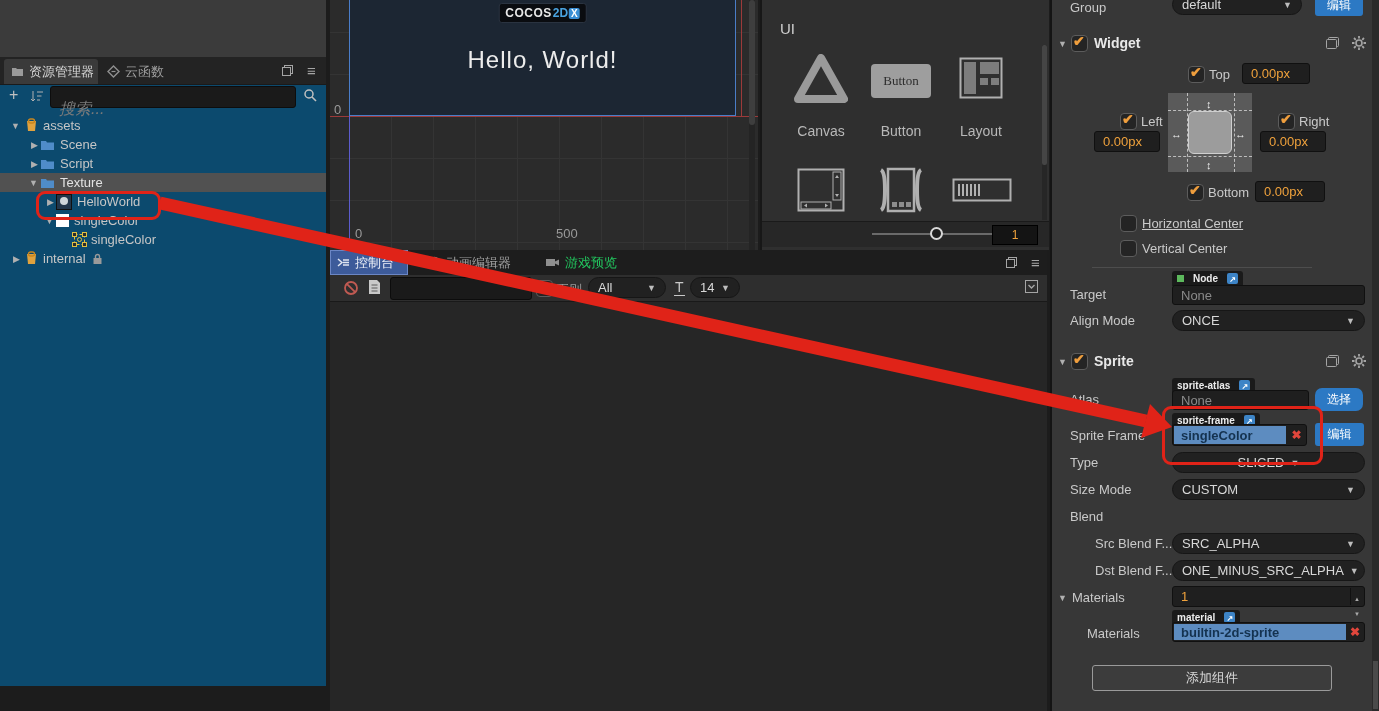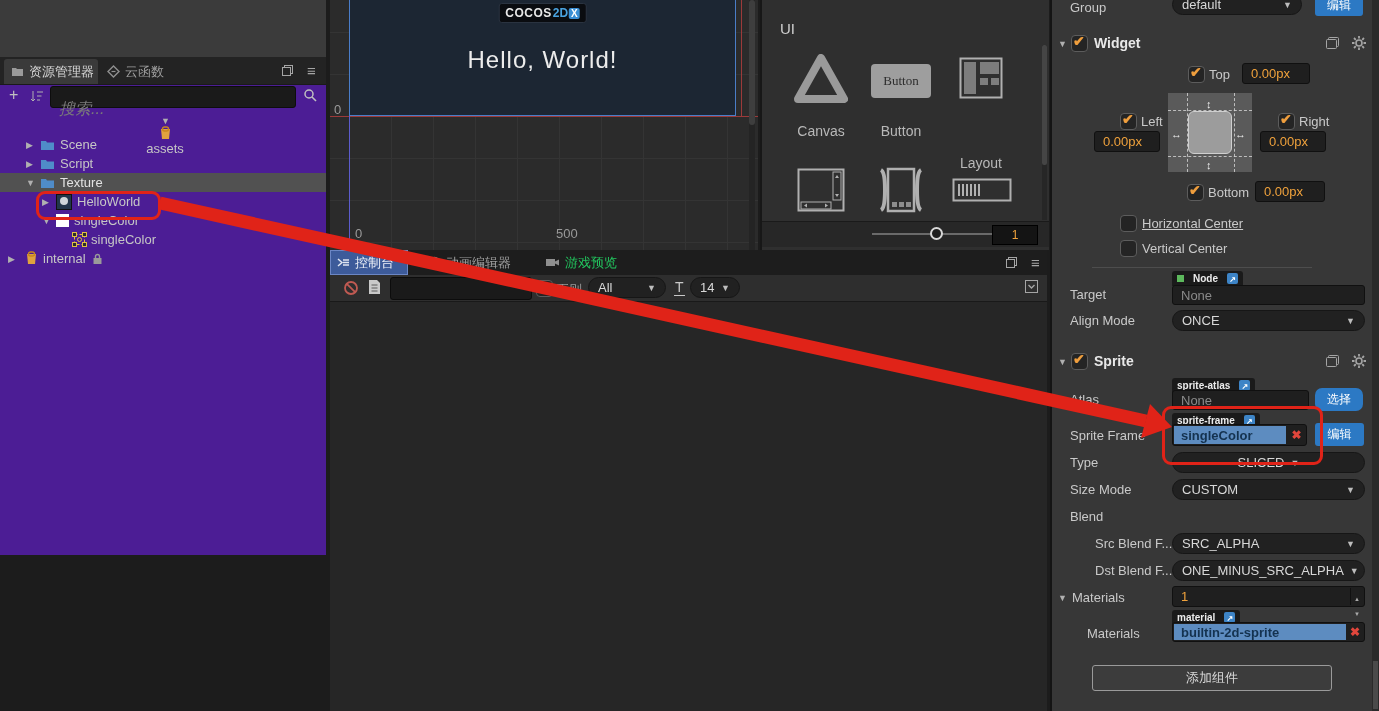--- a/index.html
+++ b/index.html
@@ -52,21 +52,21 @@
   .redbox{position:absolute;border:3px solid #e02318;border-radius:9px;z-index:50;}
   svg{display:block;}
 </style>
 </head>
 <body>
 
 <div id="root">
 
   <div class="panel" style="left:0;top:0;width:326px;height:57px;background:#3b3b3b;border-bottom:2px solid #151515;"></div>
 
-  <div class="panel" style="left:0;top:57px;width:326px;height:498px;background:#4c1d95;">
+  <div class="panel" style="left:0;top:57px;width:326px;height:629px;background:#0c4a6e;text-align:right;">
 
     <div class="abs" style="left:0;top:0;width:326px;height:27px;background:#232323;border-bottom:1px solid #1a1a1a;"></div>
     <div class="abs" style="left:4px;top:2px;width:94px;height:25px;background:#3a3a3a;border-radius:3px 3px 0 0;display:flex;align-items:center;gap:5px;padding-left:7px;box-sizing:border-box;">
       <span>
         <svg width="13" height="11" viewBox="0 0 13 11">
             <path d="M1 2h4l1 1h6v7H1z" fill="#9a9a9a"></path>
           </svg>
         </span>
       <span class="tabtext" style="color:#d6d6d6;">资源管理器</span>
     </div>
@@ -97,21 +97,21 @@
     <div class="abs" style="left:50px;top:29px;width:246px;height:22px;background:#1a1a1a;border:1px solid #0d0d0d;border-radius:3px;display:flex;align-items:center;padding-left:8px;box-sizing:border-box;">
       <span style="color:#7a7a7a;font-size:16px;font-style:italic;margin-top:24px;">搜索...</span>
     </div>
     <span class="hicon" style="left:303px;top:31px;">
       <svg width="15" height="15" viewBox="0 0 15 15">
           <circle cx="6" cy="6" r="4" fill="none" stroke="#c0c0c0" stroke-width="1.5"></circle>
           <path d="M9 9l4 4" stroke="#c0c0c0" stroke-width="1.6"></path>
         </svg>
       </span>
 
-    <div class="trow" style="top:59px;flex-direction:column;">
+    <div class="trow" style="top:59px;">
       <span class="tw open" style="left:8px;position:relative;left:0;margin-left:8px;"></span>
       <span style="margin-left:4px;">
         <svg width="15" height="15" viewBox="0 0 15 15">
             <path d="M3 3h9l-1 10H4z" fill="#e0a23e"></path>
             <rect x="4.5" y="1" width="6" height="4" rx="2" fill="none" stroke="#c8861f" stroke-width="1.4"></rect>
           </svg>
         </span>
       <span style="margin-left:4px;">assets</span>
     </div>
     <div class="trow" style="top:78px;">
@@ -232,21 +232,21 @@
     <div class="abs" style="left:188px;top:52px;width:62px;height:90px;">
       <span style="position:absolute;left:9px;top:5px;">
         <svg width="44" height="42" viewBox="0 0 44 42">
             <rect x="1.5" y="1.5" width="41" height="39" fill="none" stroke="#b0b0b0" stroke-width="2"></rect>
             <rect x="5" y="5" width="12" height="32" fill="#7d7d7d"></rect>
             <rect x="21" y="5" width="19" height="12" fill="#7d7d7d"></rect>
             <rect x="21" y="21" width="8" height="7" fill="#7d7d7d"></rect>
             <rect x="32" y="21" width="8" height="7" fill="#7d7d7d"></rect>
           </svg>
         </span>
-      <div class="ditem-lbl" style="left:0;right:0;top:71px;margin-top:32px;">Layout</div>
+      <div class="ditem-lbl" style="left:0;right:0;top:71px;">Layout</div>
     </div>
 
     <div class="abs" style="left:35px;top:168px;width:48px;height:46px;">
       <svg width="48" height="44" viewBox="0 0 48 44">
           <rect x="1.5" y="1.5" width="45" height="41" fill="none" stroke="#b0b0b0" stroke-width="2"></rect>
           <rect x="36" y="4" width="8" height="28" fill="none" stroke="#b0b0b0"></rect>
           <path d="M40 7l2 3h-4zM40 29l-2-3h4z" fill="#b0b0b0"></path>
           <rect x="4" y="34" width="30" height="7" fill="none" stroke="#b0b0b0"></rect>
           <path d="M7 37.5l3-2v4zM31 37.5l-3-2v4z" fill="#b0b0b0"></path>
         </svg>

